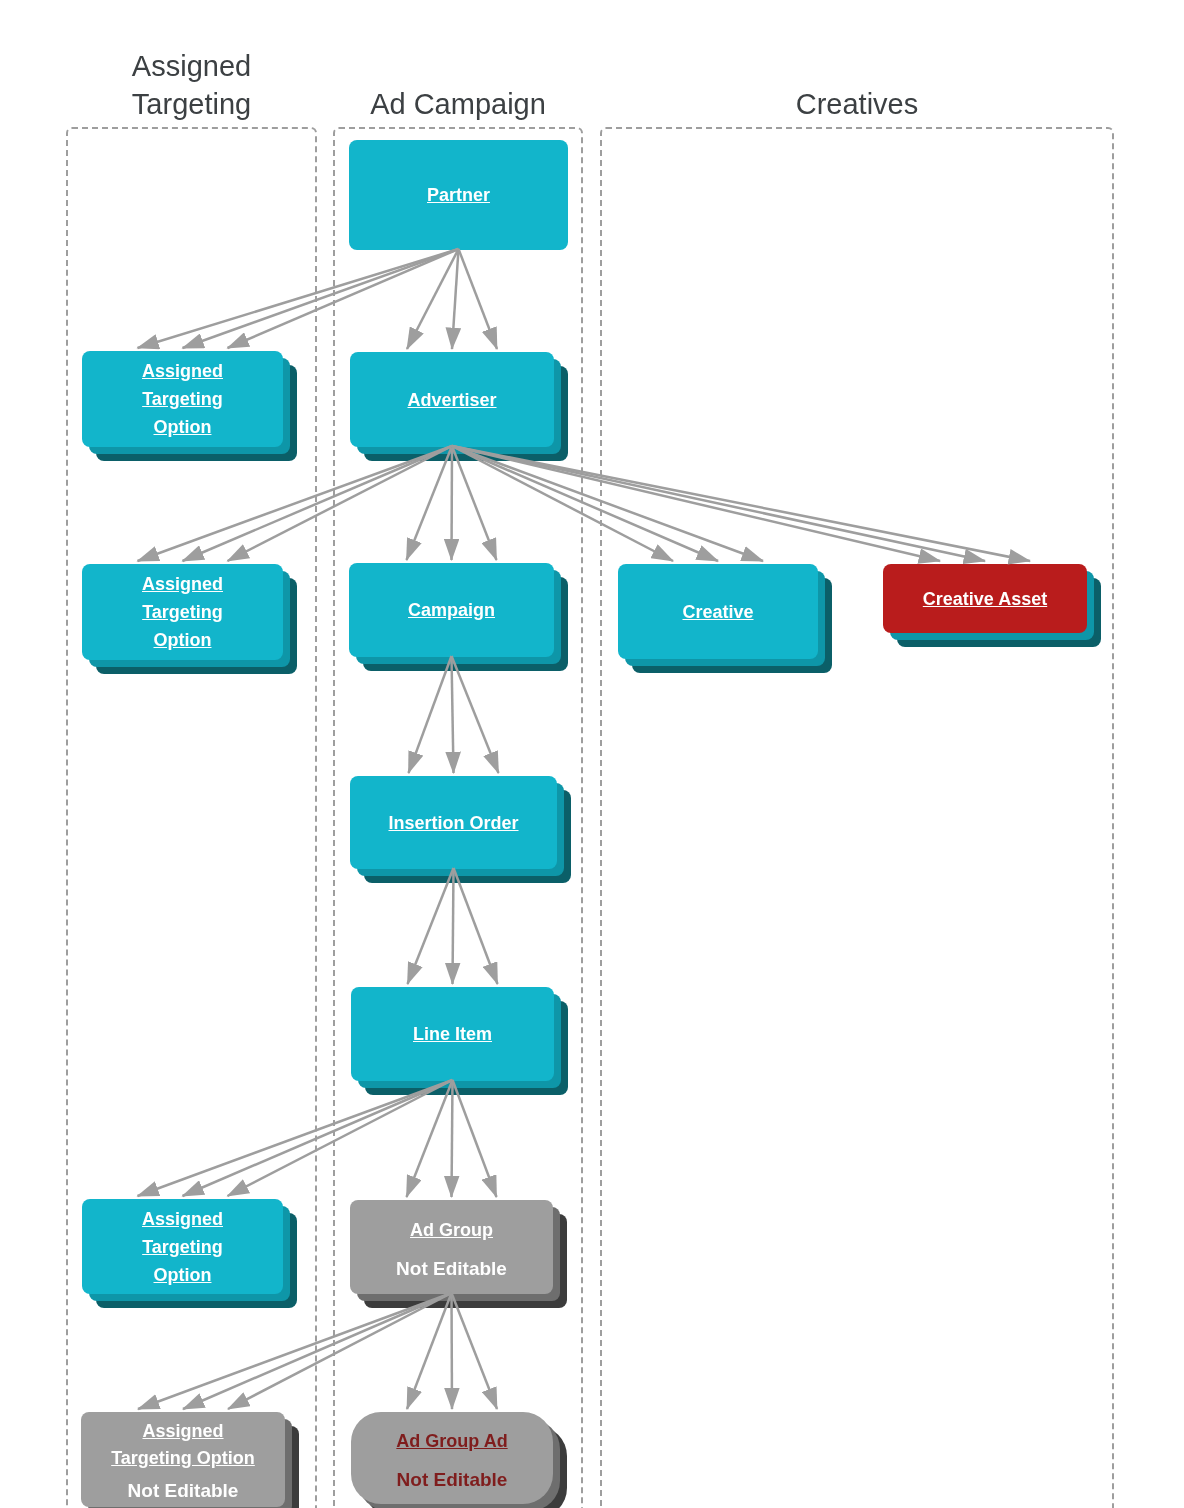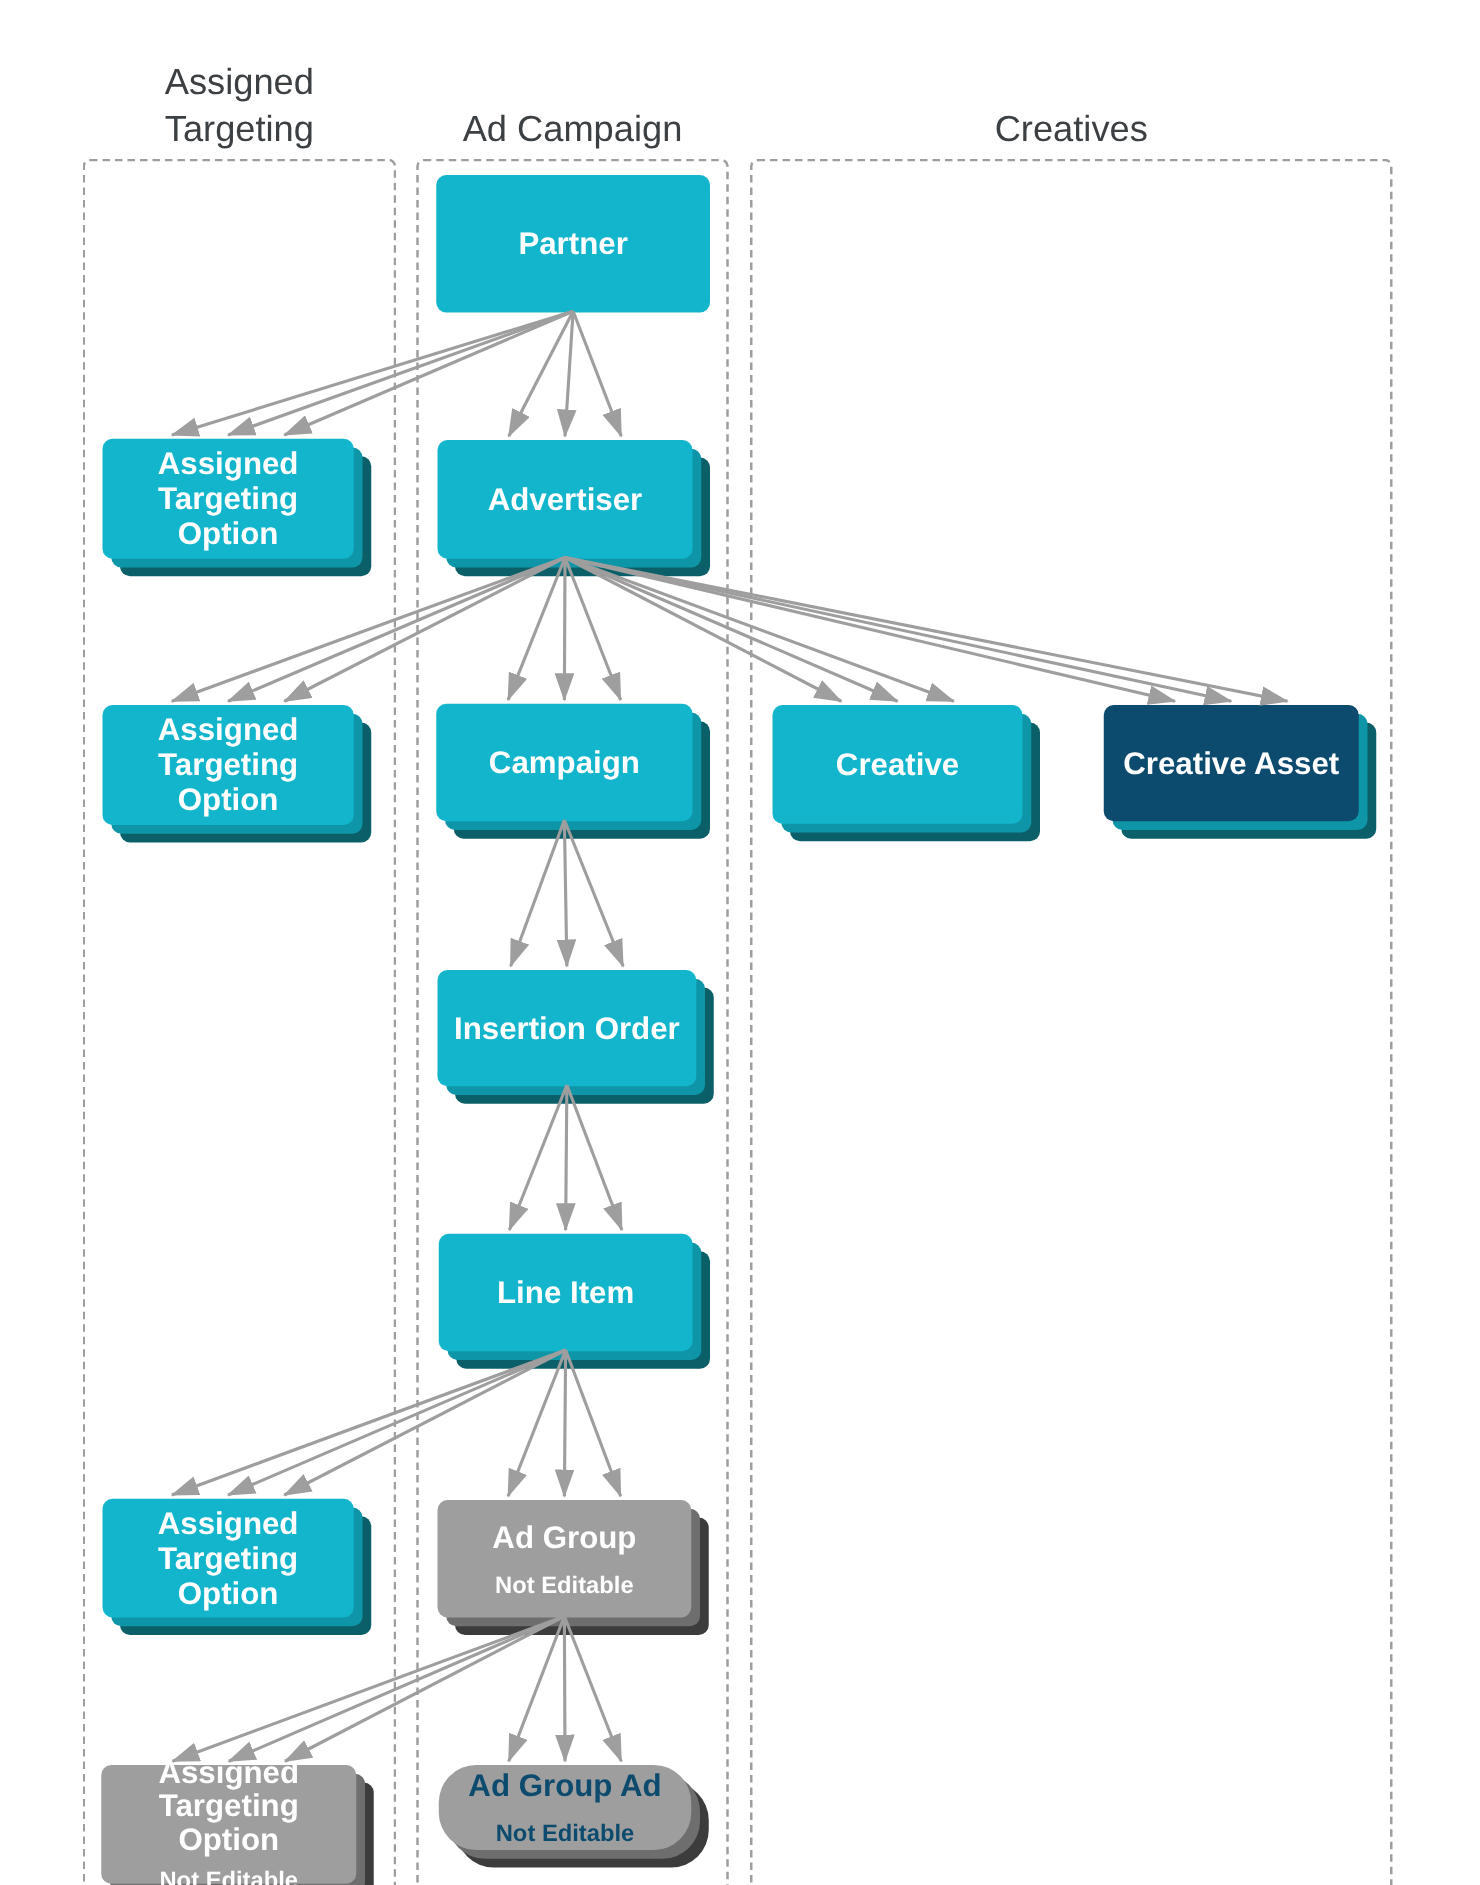--- a/index.html
+++ b/index.html
@@ -15,21 +15,21 @@
   }
   .group-box {
     position:absolute; border:2px dashed #9e9e9e; border-radius:6px;
     background:transparent; box-sizing:border-box;
   }
   .node {
     position:absolute; border-radius:8px; display:flex; flex-direction:column;
     align-items:center; justify-content:center; color:#ffffff; font-weight:700;
     text-align:center; box-sizing:border-box; padding:4px 8px;
   }
-  .node .node-label { font-size:25px; line-height:28px; }
+  .node .node-label { font-size:18px; line-height:28px;text-decoration:underline; }
   .node .node-sub   { font-size:19px; line-height:21px; margin-top:14px; }
   .node.tight .node-label { line-height:27px; }
   .node.tight .node-sub { margin-top:8px; }
   svg.wires { position:absolute; left:0; top:0; pointer-events:none; }
 </style>
 </head>
 <body>
 
 <div class="canvas" style="width: 1184px; height: 1508px;">
   <div id="headers">
@@ -77,21 +77,21 @@
       <div class="node" style="left: 349px; top: 524px; width: 205px; height: 94px; background: rgb(18, 181, 203); color: rgb(255, 255, 255); box-shadow: rgb(14, 150, 168) 7px 7px 0px, rgb(11, 95, 104) 14px 14px 0px;">
         <div class="node-label">
           <div>Campaign</div>
         </div>
       </div>
       <div class="node" style="left: 618px; top: 525px; width: 200px; height: 95px; background: rgb(18, 181, 203); color: rgb(255, 255, 255); box-shadow: rgb(14, 150, 168) 7px 7px 0px, rgb(11, 95, 104) 14px 14px 0px;">
         <div class="node-label">
           <div>Creative</div>
         </div>
       </div>
-      <div class="node" style="left: 883px; top: 525px; width: 204px; height: 93px; background: #0c4a6e; color: rgb(255, 255, 255); box-shadow: rgb(14, 150, 168) 7px 7px 0px, rgb(11, 95, 104) 14px 14px 0px;">
+      <div class="node" style="left: 883px; top: 525px; width: 204px; height: 69px; background: #b91c1c; color: rgb(255, 255, 255); box-shadow: rgb(14, 150, 168) 7px 7px 0px, rgb(11, 95, 104) 14px 14px 0px;">
         <div class="node-label">
           <div>Creative Asset</div>
         </div>
       </div>
       <div class="node" style="left: 350px; top: 737px; width: 207px; height: 93px; background: rgb(18, 181, 203); color: rgb(255, 255, 255); box-shadow: rgb(14, 150, 168) 7px 7px 0px, rgb(11, 95, 104) 14px 14px 0px; text-align: center;">
         <div class="node-label">
           <div>Insertion Order</div>
         </div>
       </div>
       <div class="node" style="left: 351px; top: 948px; width: 203px; height: 94px; background: rgb(18, 181, 203); color: rgb(255, 255, 255); box-shadow: rgb(14, 150, 168) 7px 7px 0px, rgb(11, 95, 104) 14px 14px 0px;">
@@ -112,21 +112,21 @@
         </div>
         <div class="node-sub">Not Editable</div>
       </div>
       <div class="node tight" style="left: 81px; top: 1373px; width: 204px; height: 95px; background: rgb(158, 158, 158); color: rgb(255, 255, 255); box-shadow: rgb(110, 110, 110) 7px 7px 0px, rgb(60, 60, 60) 14px 14px 0px;">
         <div class="node-label">
           <div>Assigned</div>
           <div>Targeting Option</div>
         </div>
         <div class="node-sub">Not Editable</div>
       </div>
-      <div class="node" style="left: 351px; top: 1373px; width: 202px; height: 68px; background: rgb(158, 158, 158); color: #0c4a6e; box-shadow: rgb(110, 110, 110) 7px 7px 0px, rgb(60, 60, 60) 14px 14px 0px; border-radius: 30px;">
+      <div class="node" style="left: 351px; top: 1373px; width: 202px; height: 92px; background: rgb(158, 158, 158); color: #7f1d1d; box-shadow: rgb(110, 110, 110) 7px 7px 0px, rgb(60, 60, 60) 14px 14px 0px; border-radius: 30px;">
         <div class="node-label">
           <div>Ad Group Ad</div>
         </div>
         <div class="node-sub">Not Editable</div>
       </div>
     </div>
   <svg class="wires" id="wires" width="1184" height="1508" viewBox="0 0 1184 1508">
       <defs>
         <marker id="arrowhead" viewBox="0 0 10 7" refX="9.5" refY="3.5" markerWidth="9" markerHeight="6.3" orient="auto" markerUnits="strokeWidth">
           <path d="M0,0 L10,3.5 L0,7 Z" fill="#9e9e9e"></path>

